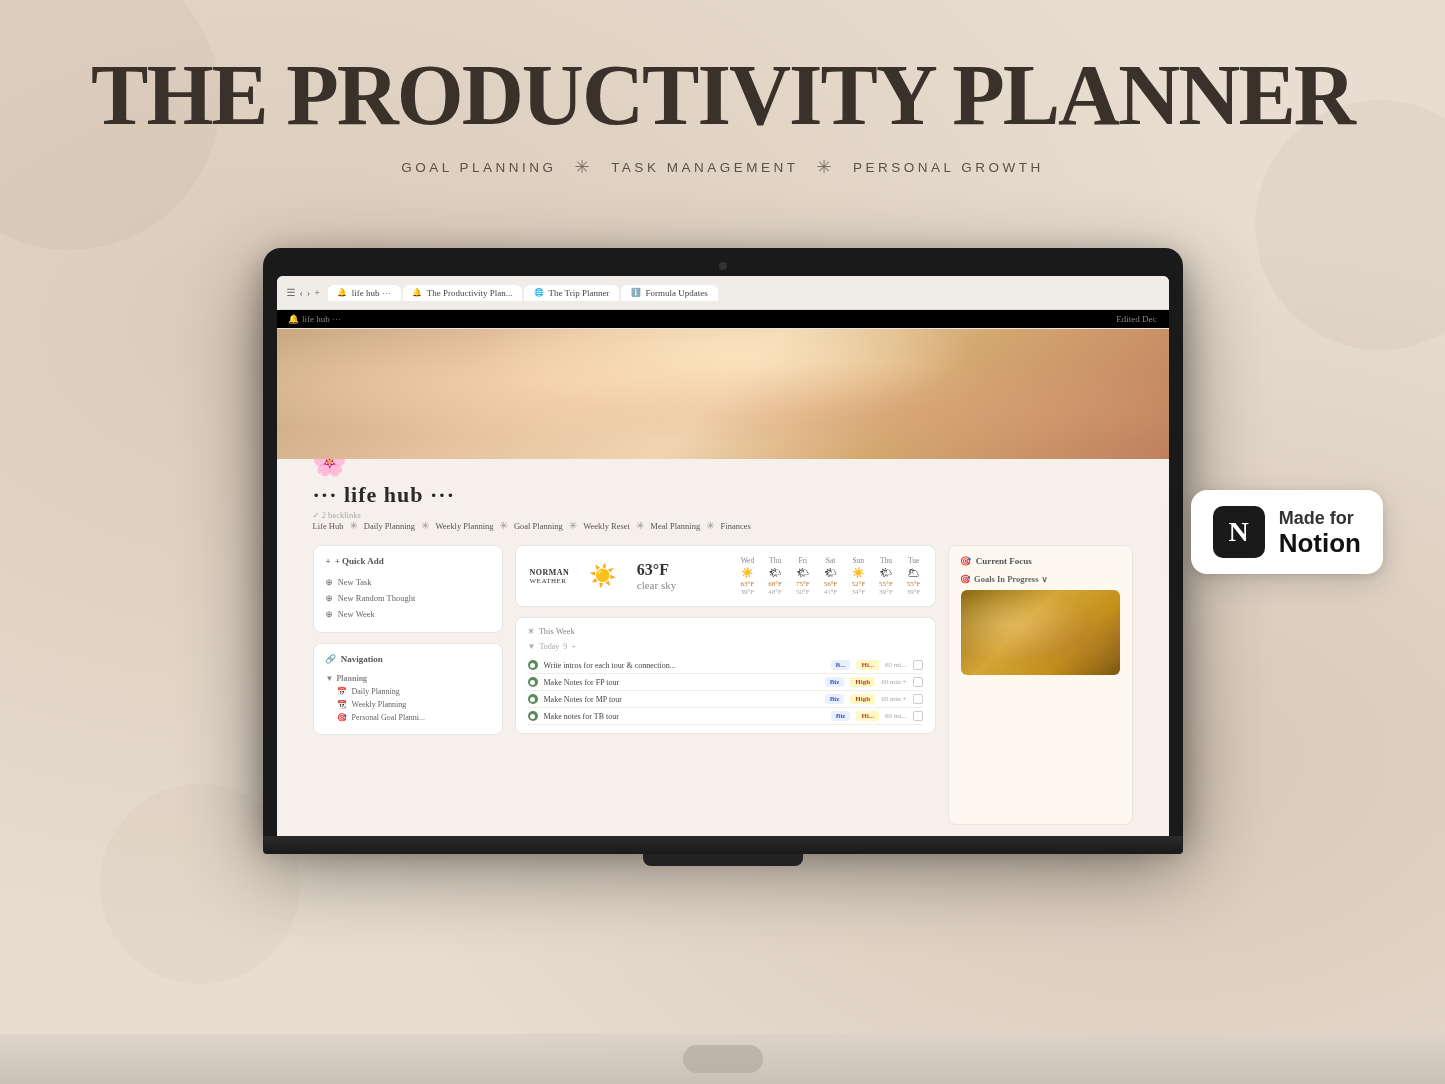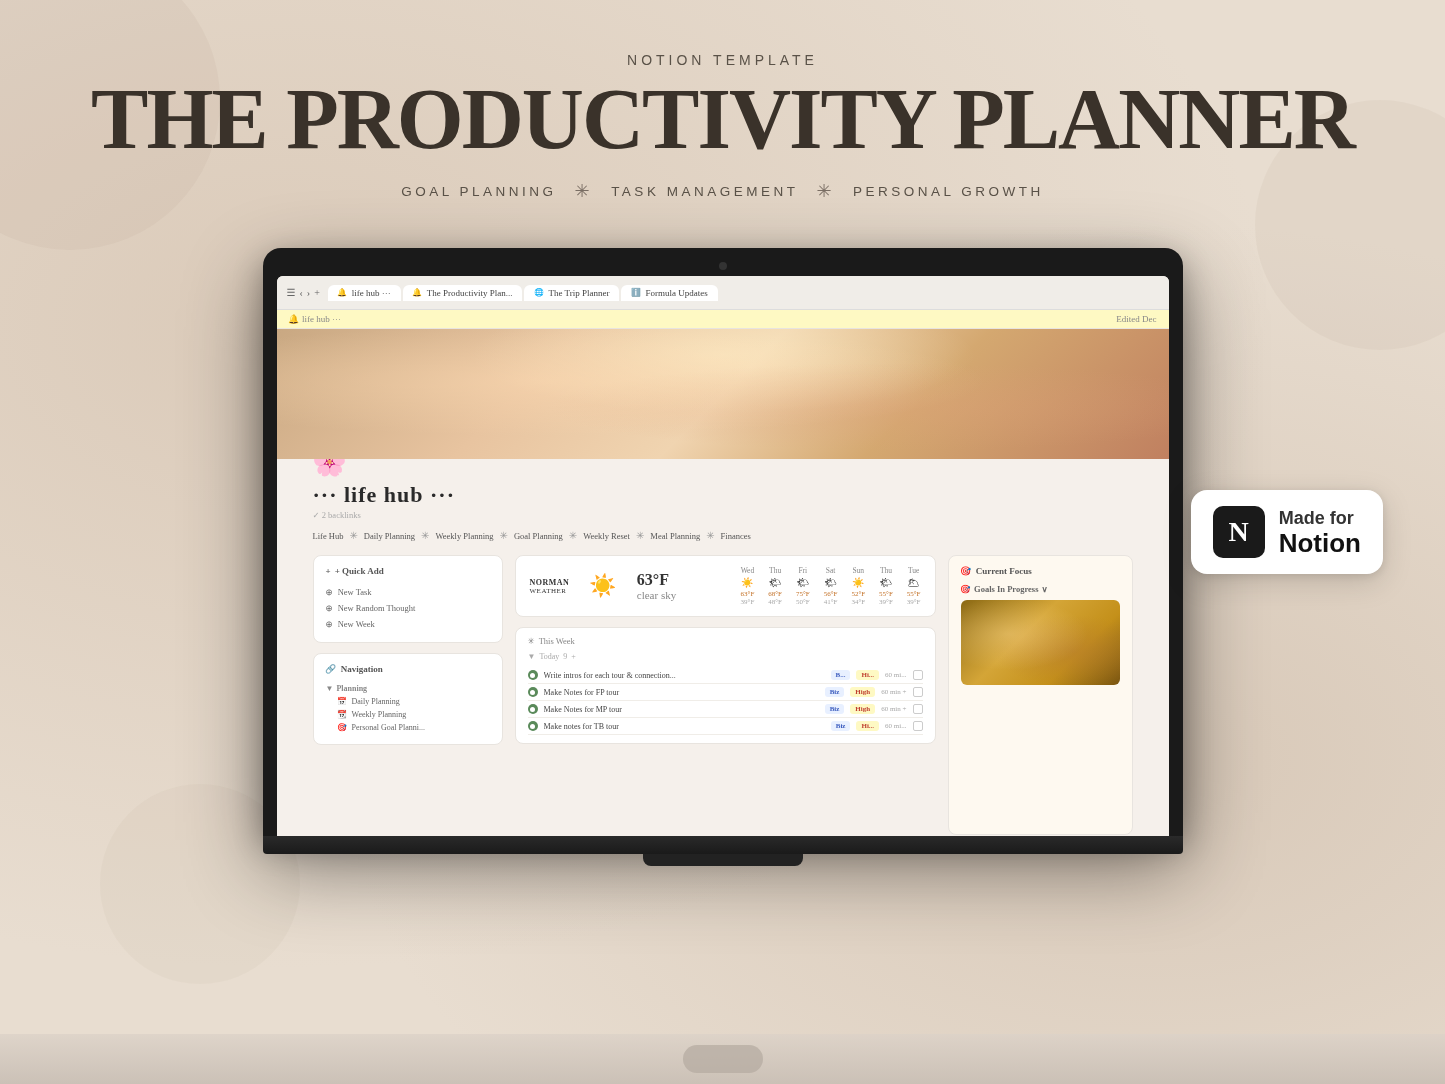--- a/index.html
+++ b/index.html
@@ -153,21 +153,21 @@
       gap: 4px;
       white-space: nowrap;
     }
 
     .browser-tab-icon {
       font-size: 8px;
     }
 
     
     .notion-breadcrumb {
-      background: #fef9c3;
+      background: #000000;
       padding: 4px 12px;
       font-size: 9px;
       color: #888;
       border-bottom: 1px solid #e8e4df;
       display: flex;
       justify-content: space-between;
       align-items: center;
     }
 
     .notion-hero {
@@ -202,21 +202,20 @@
       font-weight: 700;
       color: #2a2a2a;
       margin-bottom: 2px;
       font-family: 'Georgia', serif;
       letter-spacing: 1px;
     }
 
     .notion-backlinks {
       font-size: 8.5px;
       color: #aaa;
-      margin-bottom: 10px;
     }
 
     .notion-nav {
       display: flex;
       align-items: center;
       gap: 6px;
       font-size: 8.5px;
       color: #666;
       margin-bottom: 14px;
       flex-wrap: wrap;
@@ -595,21 +594,20 @@
     }
   </style>
 </head>
 <body>
 
 <div class="bg-blob" style="width:300px;height:300px;top:-50px;left:-80px;opacity:0.5;"></div>
 <div class="bg-blob" style="width:250px;height:250px;top:100px;right:-60px;opacity:0.4;"></div>
 <div class="bg-blob" style="width:200px;height:200px;bottom:100px;left:100px;opacity:0.3;"></div>
 
 <div class="header-section">
-  <div class="notion-template-label">NOTION TEMPLATE</div>
   <div class="main-title">THE PRODUCTIVITY PLANNER</div>
   <div class="subtitle-row">
     <span>GOAL PLANNING</span>
     <span class="subtitle-star">✳</span>
     <span>TASK MANAGEMENT</span>
     <span class="subtitle-star">✳</span>
     <span>PERSONAL GROWTH</span>
   </div>
 </div>
 

